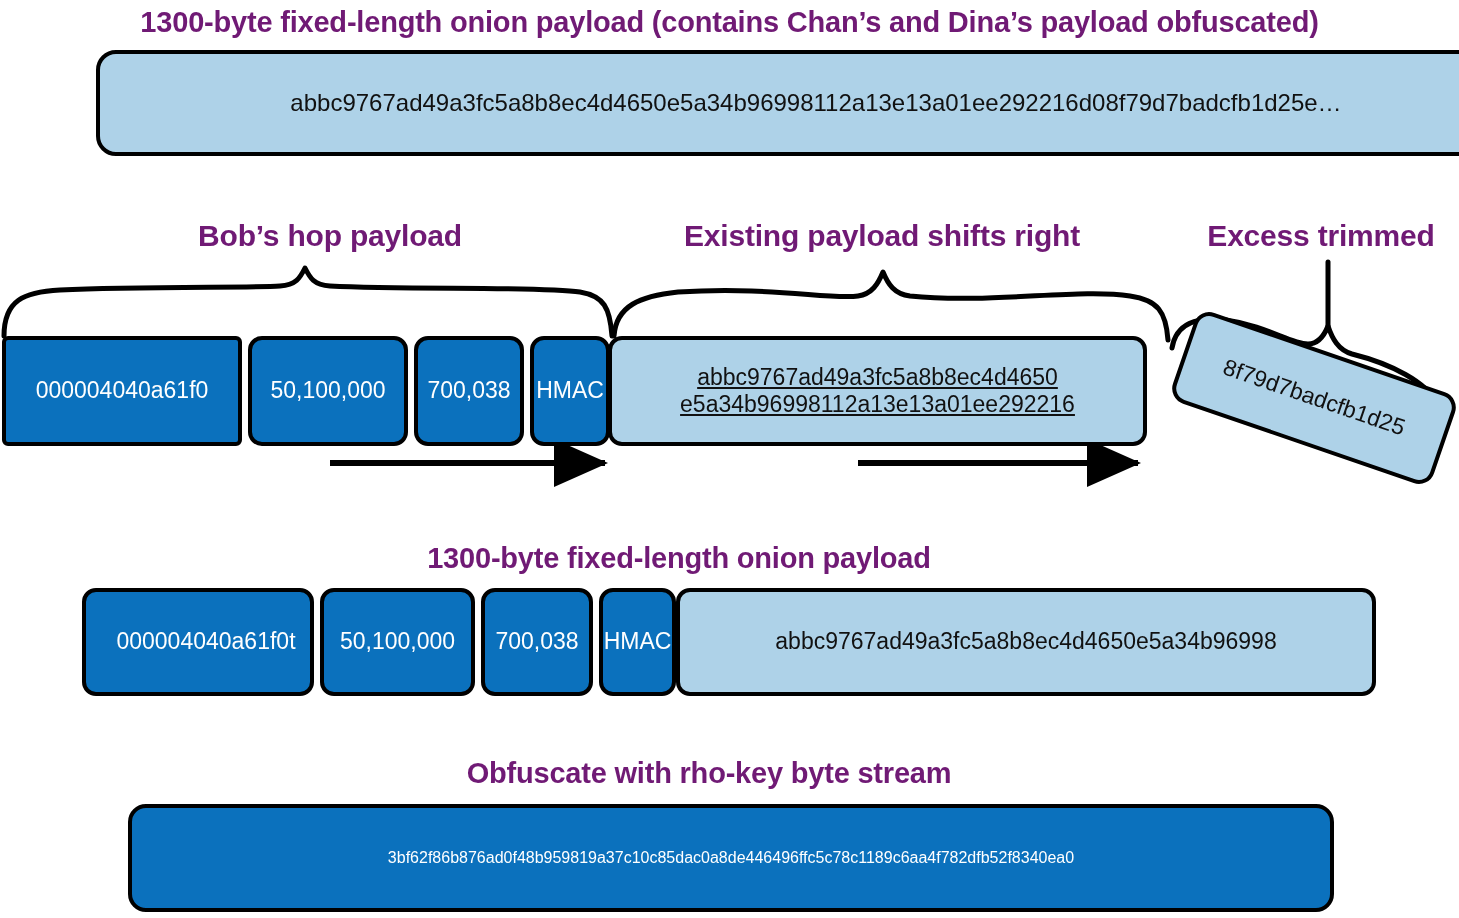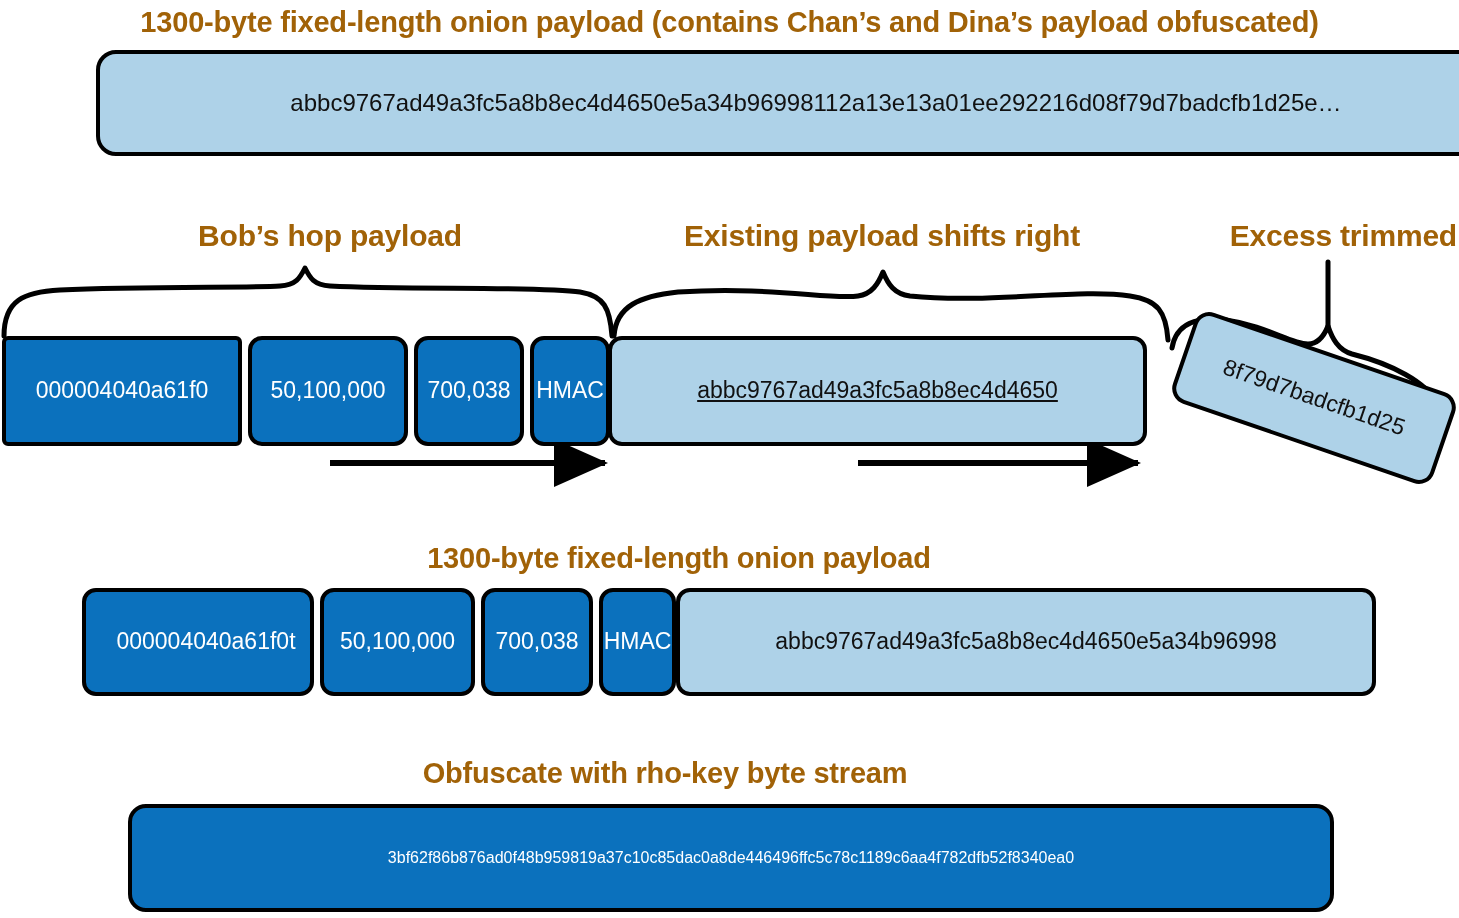--- a/index.html
+++ b/index.html
@@ -41,40 +41,40 @@
   .box.light{
     background:#aed2e8;
     color:#111111;
   }
   .box.wrap{white-space:normal;text-decoration:underline;}
 
   
   .caption{
     position:absolute;
     font-weight:bold;
-    color:#a16207;
+    color:#701a75;
     text-align:center;
     white-space:nowrap;
     letter-spacing:-0.2px;
   }
 
   
   #title-top{
     left:0; top:6px; width:1459px;
     font-size:29px;
   }
   #box-top{
     left:96px; top:50px; width:1440px; height:106px;
     font-size:24px; border-radius:20px;
   }
 
   
   #label-bob{ left:120px; top:219px; width:420px; font-size:30px; }
   #label-existing{ left:608px; top:219px; width:548px; font-size:30px; }
-  #label-excess{ left:1185px; top:219px; width:272px; font-size:30px;text-align:right; }
+  #label-excess{ left:1185px; top:219px; width:272px; font-size:30px; }
 
   
   #b2-0{ left:2px;   top:336px; width:240px; height:110px; font-size:23px; border-radius:6px;}
   #b2-1{ left:248px; top:336px; width:160px; height:110px; font-size:23px; border-radius:14px;}
   #b2-2{ left:414px; top:336px; width:110px; height:110px; font-size:23px; border-radius:14px;}
   #b2-3{ left:530px; top:336px; width:80px;  height:110px; font-size:23px; border-radius:14px;}
   #b2-4{ left:608px; top:336px; width:539px; height:110px; font-size:23px; border-radius:14px;}
 
   
   #b2-trim{
@@ -86,21 +86,21 @@
 
   
   #title-mid{ left:0; top:542px; width:1358px; font-size:29px; }
   #b3-0{ left:82px;  top:588px; width:232px; height:108px; font-size:23px; border-radius:14px;padding-left:16px;}
   #b3-1{ left:320px; top:588px; width:155px; height:108px; font-size:23px; border-radius:14px;}
   #b3-2{ left:481px; top:588px; width:112px; height:108px; font-size:23px; border-radius:14px;}
   #b3-3{ left:599px; top:588px; width:77px;  height:108px; font-size:23px; border-radius:14px;}
   #b3-4{ left:676px; top:588px; width:700px; height:108px; font-size:23px; border-radius:14px;}
 
   
-  #title-bot{ left:0; top:757px; width:1330px; font-size:29px; }
+  #title-bot{ left:0; top:757px; width:1330px; font-size:29px;padding-left:44px; }
   #box-bot{
     left:128px; top:804px; width:1206px; height:108px;
     font-size:16px; border-radius:18px;
   }
 </style>
 </head>
 <body>
 
 <div id="canvas">
 
@@ -160,20 +160,21 @@
   </div>
   <div class="box dark" id="b2-2">
     <span>700,038</span>
   </div>
   <div class="box dark" id="b2-3">
     <span>HMAC</span>
   </div>
   <div class="box light wrap" id="b2-4">
     <div>
       <div>abbc9767ad49a3fc5a8b8ec4d4650</div>
+      <div>e5a34b96998112a13e13a01ee292216</div>
     </div>
   </div>
 
   <div class="box light" id="b2-trim">
     <span>8f79d7badcfb1d25</span>
   </div>
 
   <div class="caption" id="title-mid">1300-byte fixed-length onion payload</div>
 
   <div class="box dark" id="b3-0">

